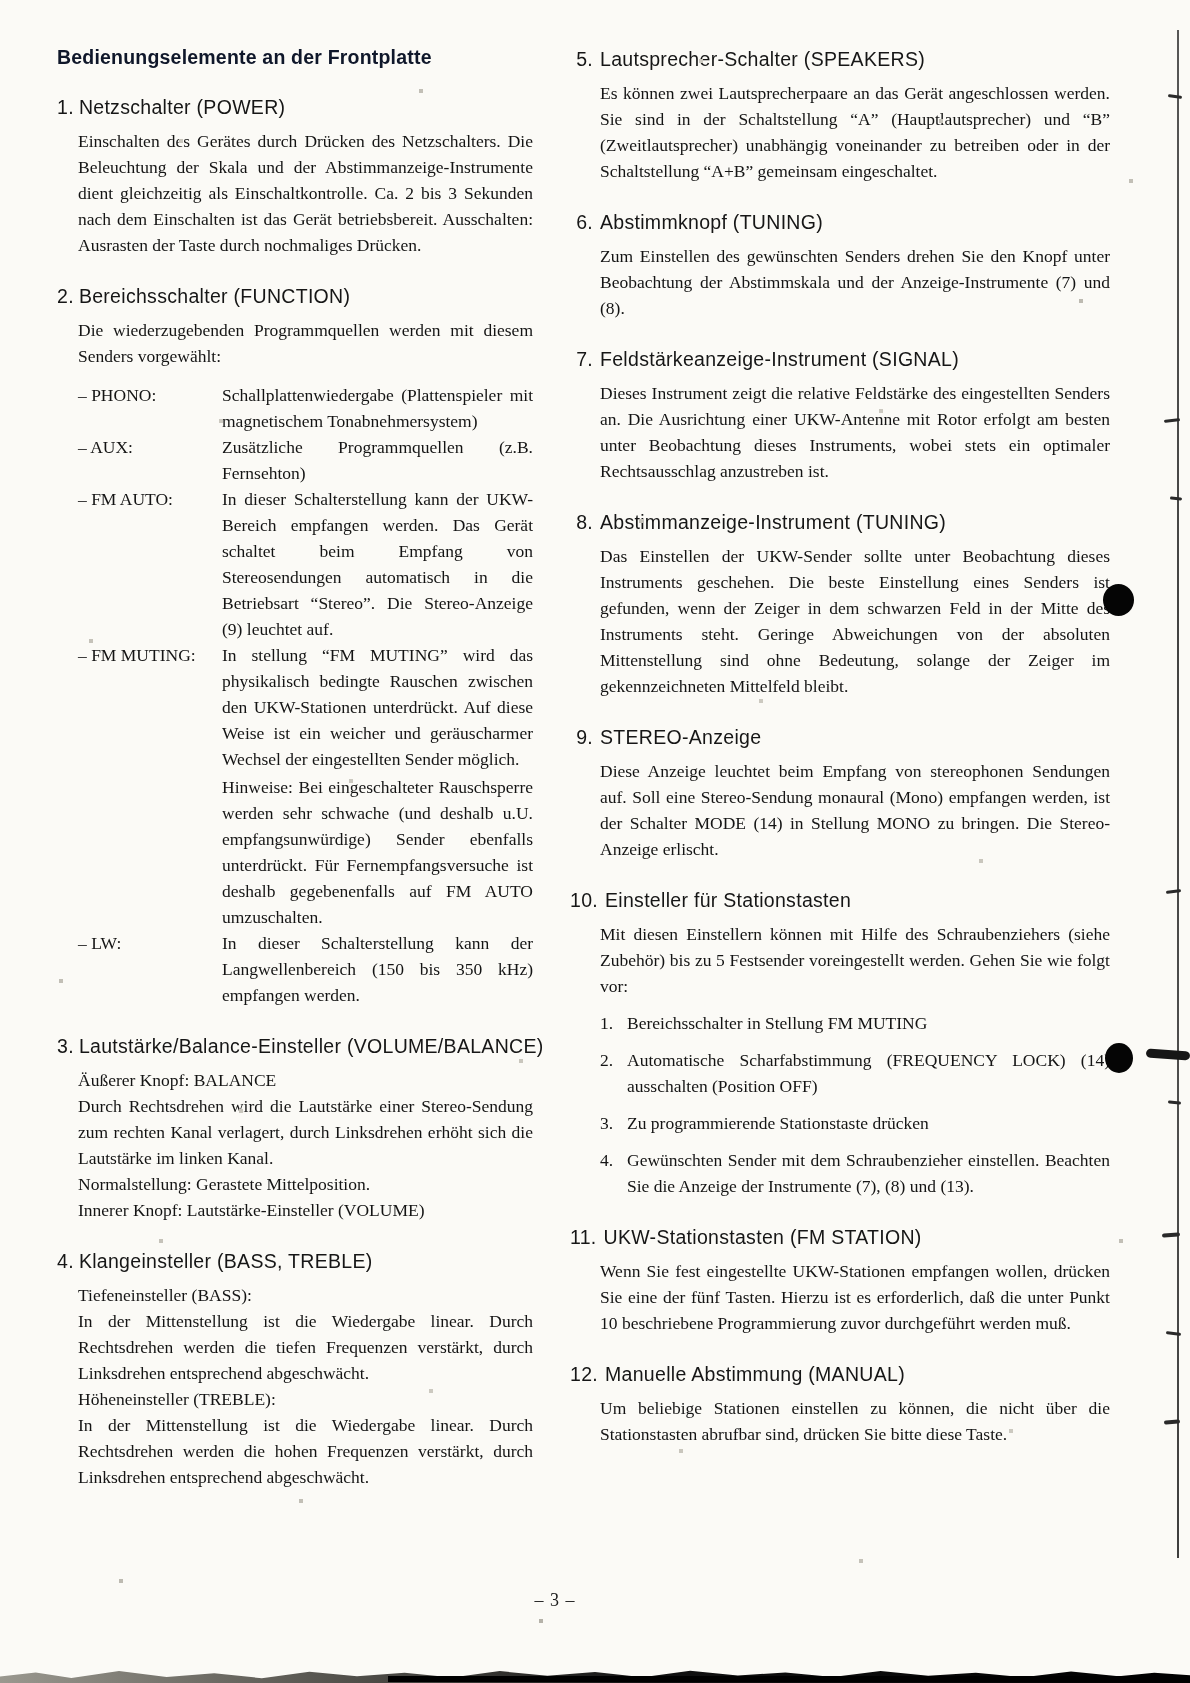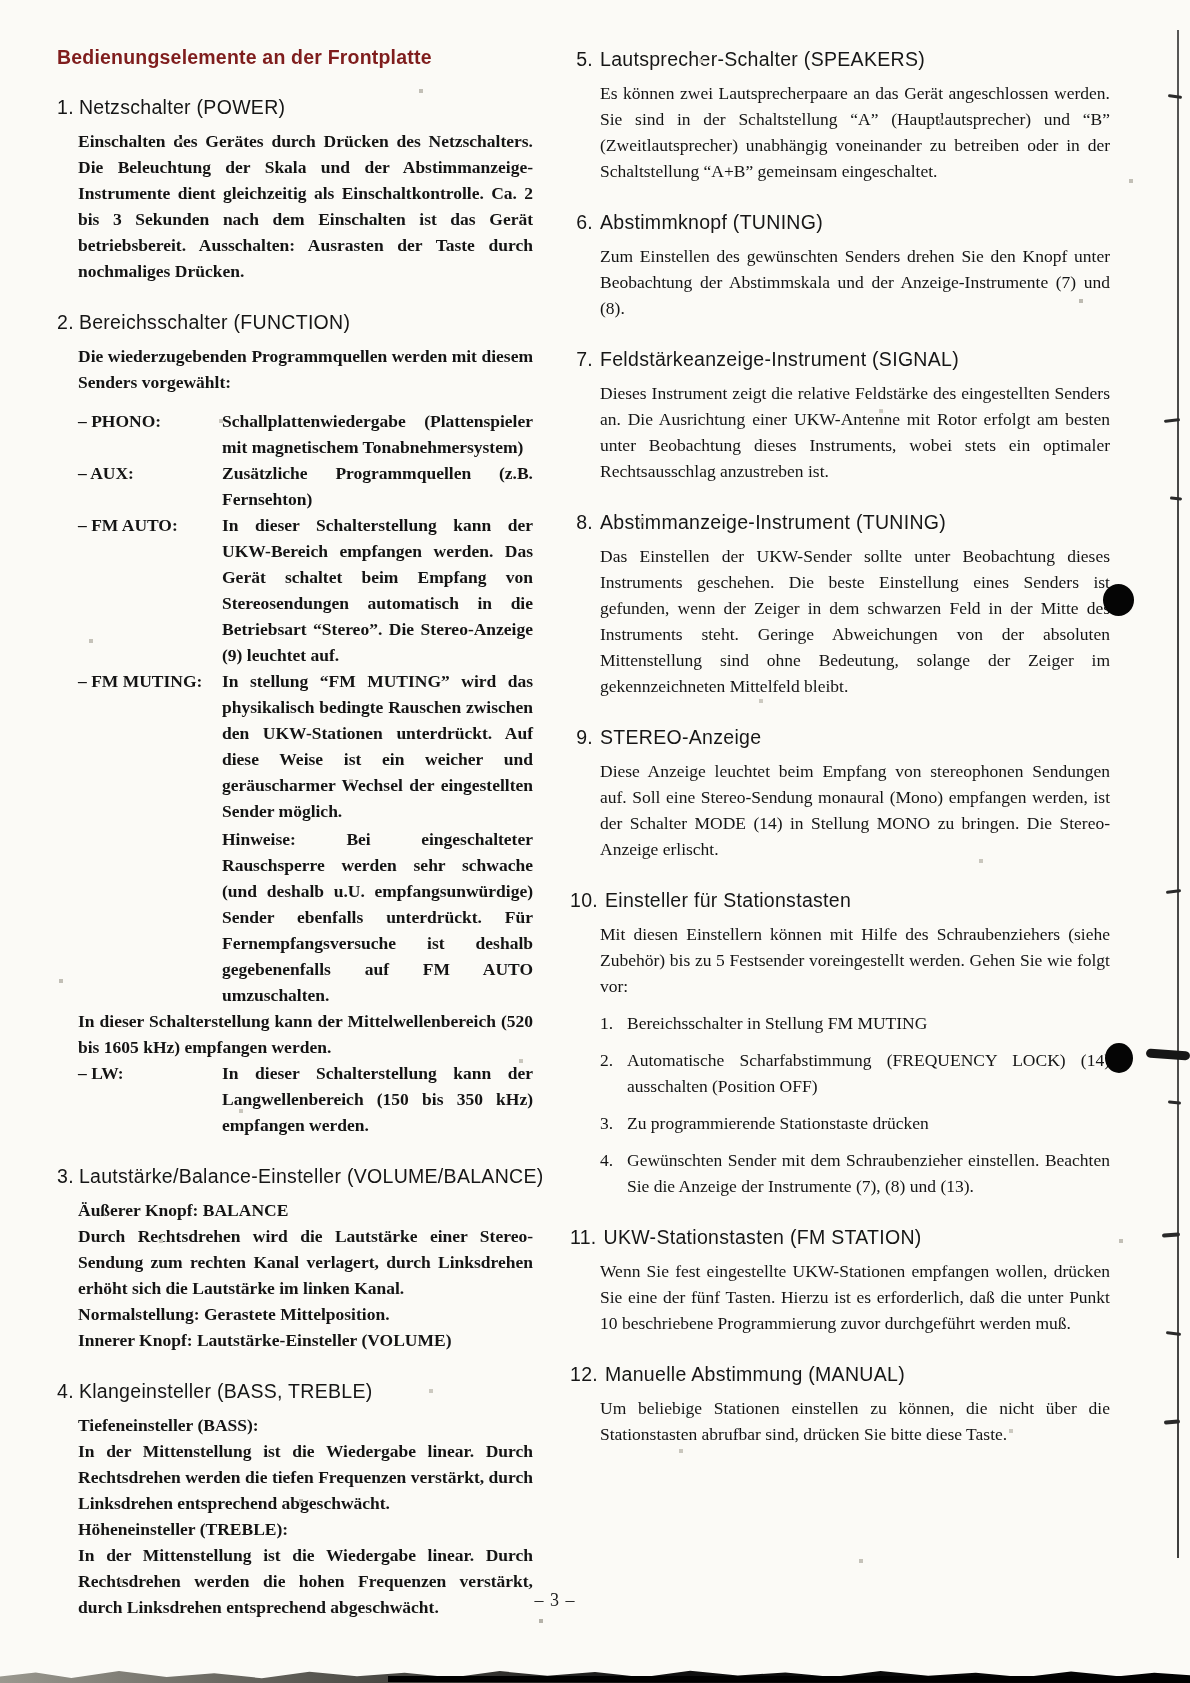--- a/index.html
+++ b/index.html
@@ -9,34 +9,34 @@
     font-family:"Liberation Serif",serif;
     color:#141414;
   }
   .col{position:absolute;}
   .col-left{left:57px;top:46px;width:476px;}
   .col-right{left:570px;top:48px;width:540px;}
 
   .doc-heading{
     font-family:"Liberation Sans",sans-serif;
     font-weight:bold;font-size:19.5px;letter-spacing:.2px;
-    margin:0 0 13px 0;color:#7f1d1d;
+    margin:0 0 13px 0;color:#0f172a;
   }
   .sec{margin-top:27px;}
   .sec:first-child{margin-top:0;}
   .sec-head{
     display:flex;align-items:baseline;
     font-family:"Liberation Sans",sans-serif;
     font-size:19.5px;letter-spacing:.3px;color:#161616;
     white-space:nowrap;margin:0 0 9px 0;
   }
   .col-left .sec-head .num{flex:0 0 16px;margin-right:5px;}
   .col-right .sec-head .num{flex:0 0 23px;text-align:right;margin-right:7px;}
   .sec-body{font-size:17.5px;line-height:26px;}
-  .col-left .sec-body{padding-left:21px;font-weight:bold;}
+  .col-left .sec-body{padding-left:21px;}
   .col-right .sec-body{padding-left:30px;}
   p{margin:0;text-align:justify;}
   p.plain{text-align:left;}
   .gap-sm{}
   .gap-xs{margin-top:2px;}
 
   .def-list{margin-top:13px;}
   .def-row{display:flex;}
   .def-term{flex:0 0 144px;text-align:left;}
   .def-body{flex:1;min-width:0;}
@@ -130,23 +130,20 @@
             </div>
         </div>
         <div class="def-row">
           <div class="def-term">–  FM MUTING:</div>
           <div class="def-body">
             <p>In stellung “FM MUTING” wird das physikalisch bedingte Rauschen zwischen den UKW-Stationen unterdrückt.  Auf diese Weise ist ein weicher und geräuscharmer Wechsel der eingestellten Sender möglich.</p>
             <p class="gap-xs">Hinweise:  Bei eingeschalteter Rauschsperre werden sehr schwache (und deshalb u.U. empfangsunwürdige) Sender ebenfalls unterdrückt.  Für Fernempfangsversuche ist deshalb gegebenenfalls auf FM AUTO umzuschalten.</p>
           </div>
         </div>
         <div class="def-row">
-          <div class="def-body">
-              <p>In dieser Schalterstellung kann der Mittelwellenbereich (520 bis 1605 kHz) empfangen werden.</p>
-            </div>
         </div>
         <div class="def-row">
           <div class="def-term">–  LW:</div>
           <div class="def-body">
               <p>In dieser Schalterstellung kann der Langwellenbereich (150 bis 350 kHz) empfangen werden.</p>
             </div>
         </div>
       </div>
     </div>
   </div>

